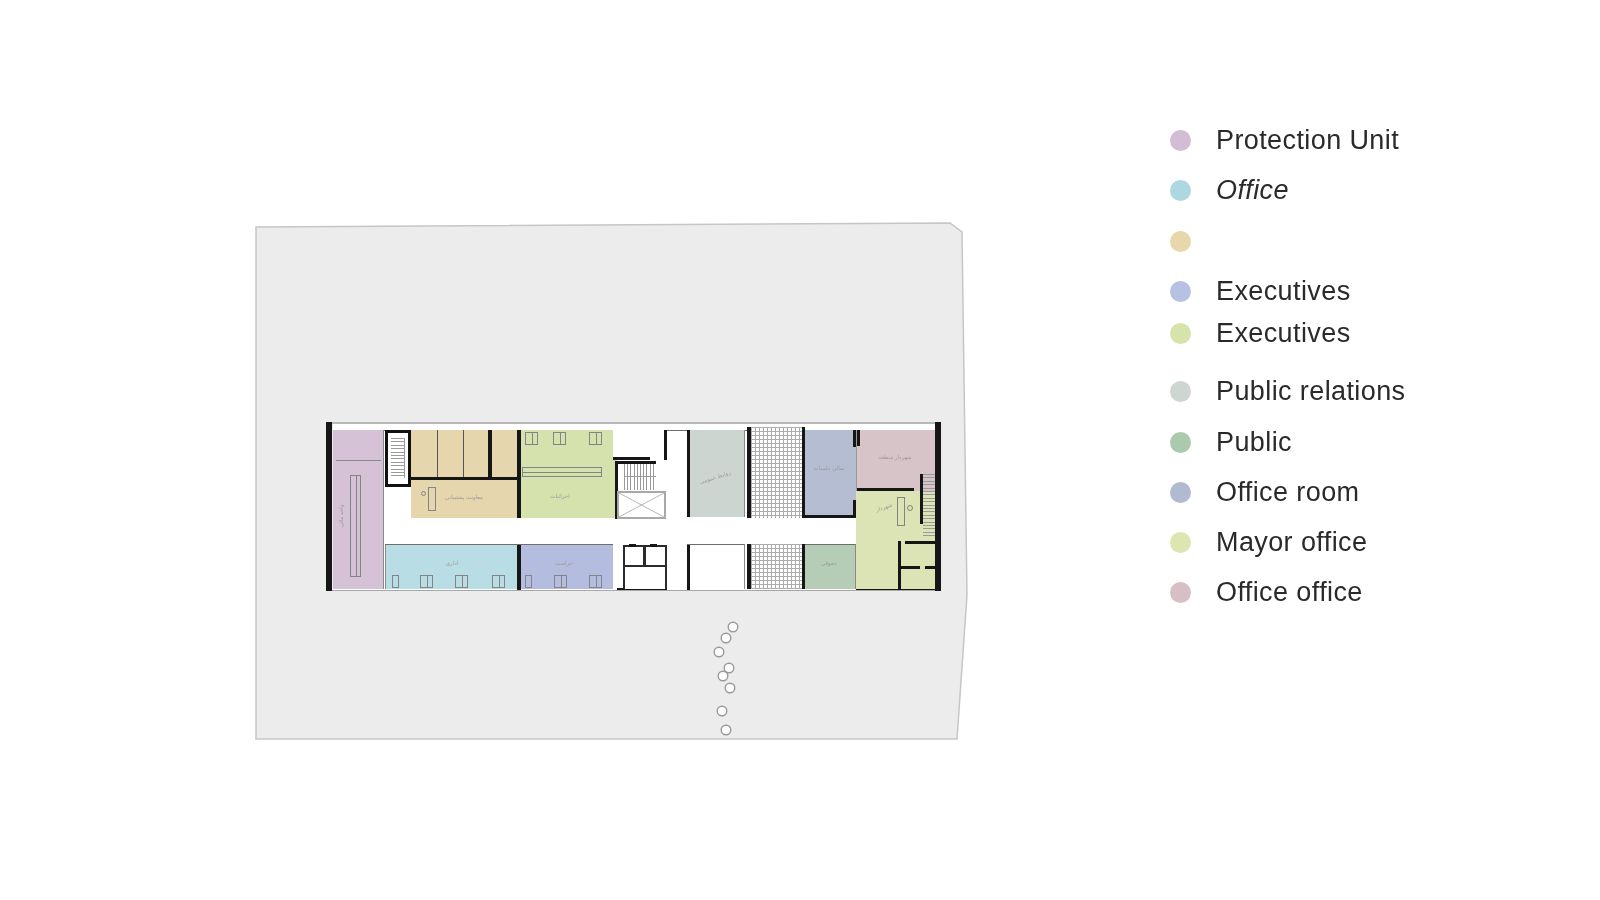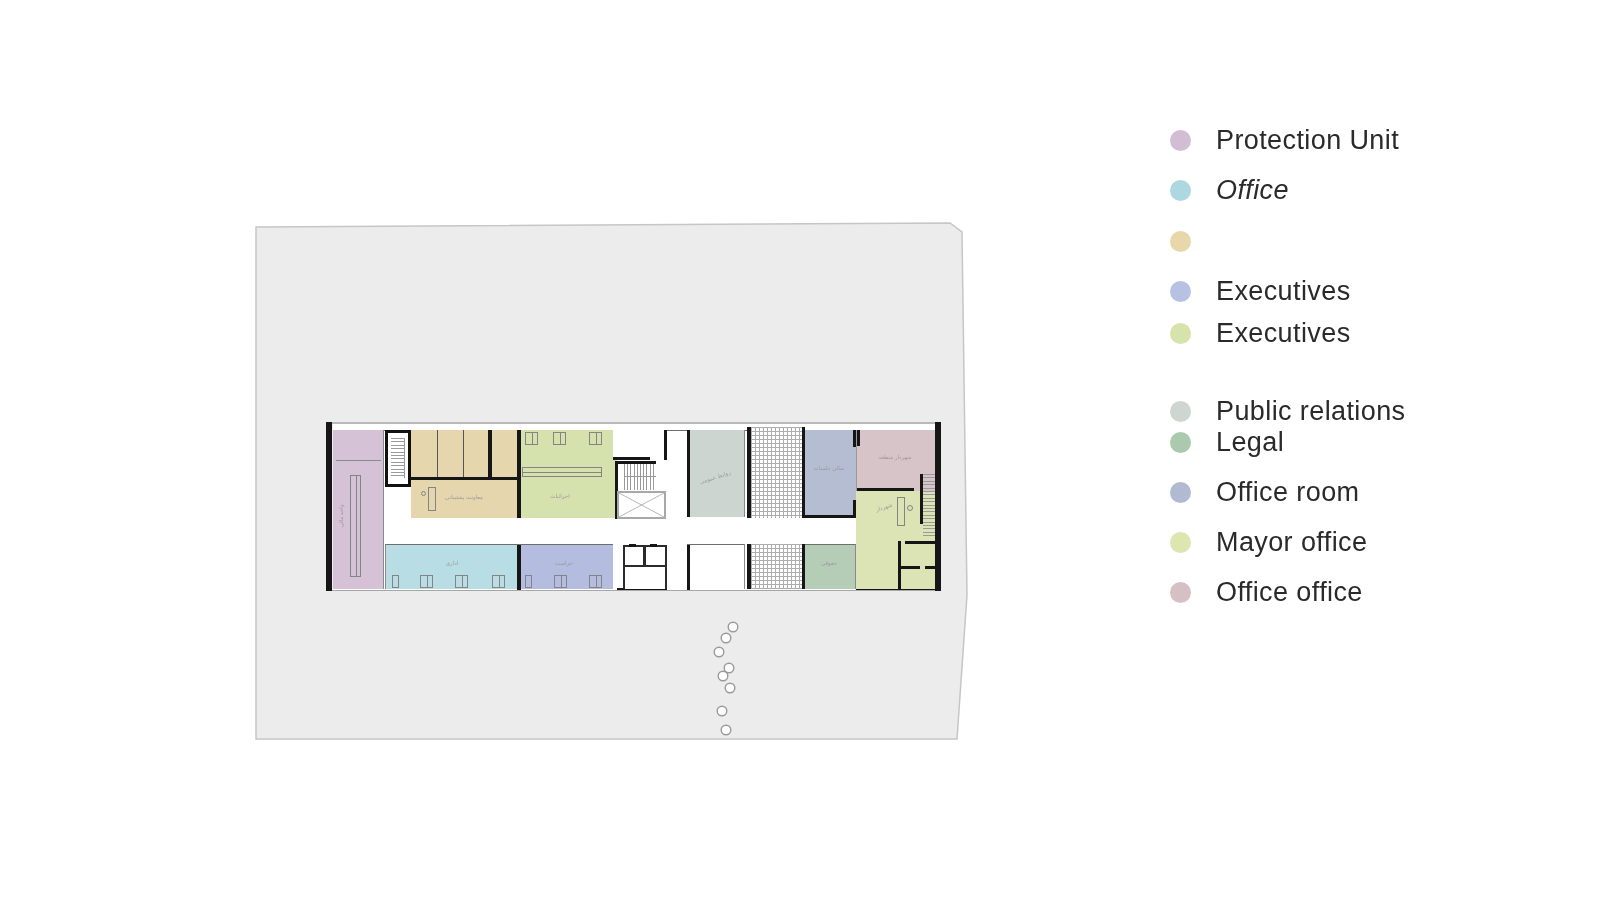--- a/index.html
+++ b/index.html
@@ -191,27 +191,27 @@
       <span class="legend-dot" style="background-color: rgb(231, 215, 171);"></span>
     </div>
     <div class="legend-row" style="top:266px;">
       <span class="legend-dot" style="background-color: rgb(183, 193, 228);"></span>
       <span class="legend-label">Executives</span>
     </div>
     <div class="legend-row" style="top:308px;">
       <span class="legend-dot" style="background-color: rgb(214, 227, 171);"></span>
       <span class="legend-label">Executives</span>
     </div>
-    <div class="legend-row" style="top:386px;">
+    <div class="legend-row" style="top:366px;">
       <span class="legend-dot" style="background-color: rgb(206, 214, 209);"></span>
       <span class="legend-label">Public relations</span>
     </div>
     <div class="legend-row" style="top:417px;">
       <span class="legend-dot" style="background-color: rgb(171, 202, 173);"></span>
-      <span class="legend-label">Legal</span>
+      <span class="legend-label">Public</span>
     </div>
     <div class="legend-row" style="top:467px;">
       <span class="legend-dot" style="background-color: rgb(177, 186, 209);"></span>
       <span class="legend-label">Office room</span>
     </div>
     <div class="legend-row" style="top:517px;">
       <span class="legend-dot" style="background-color: rgb(221, 229, 176);"></span>
       <span class="legend-label">Mayor office</span>
     </div>
     <div class="legend-row" style="top:567px;">

